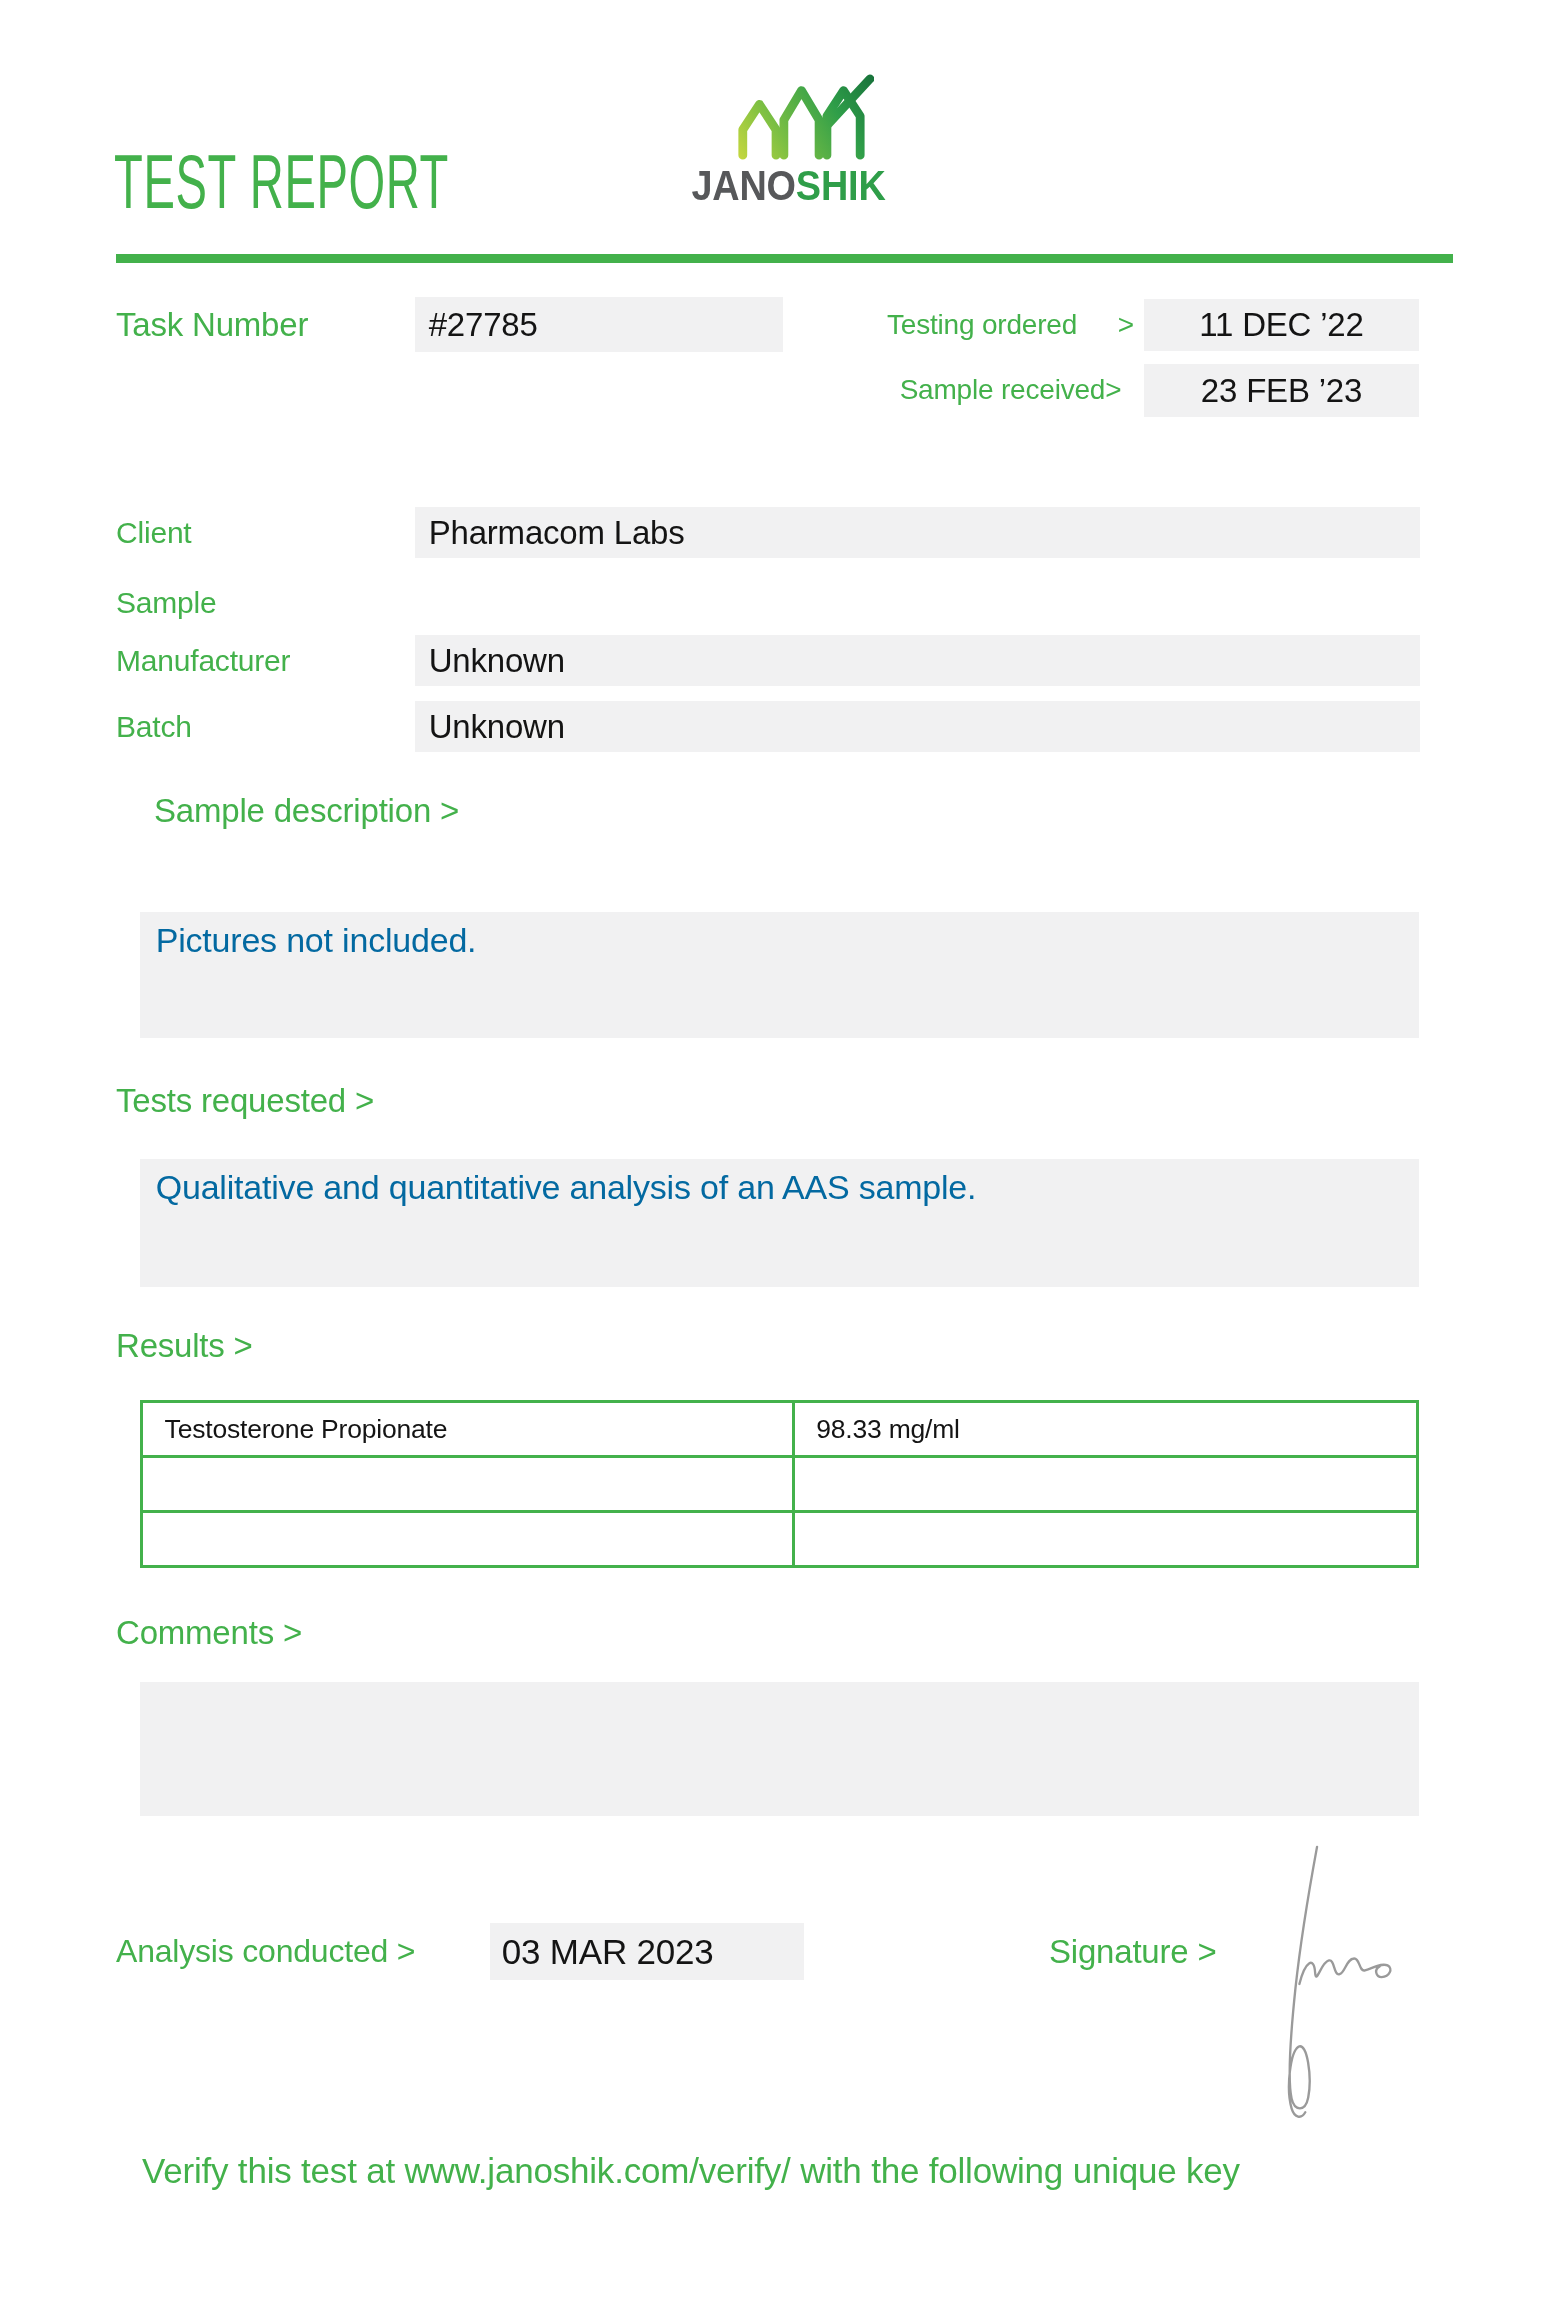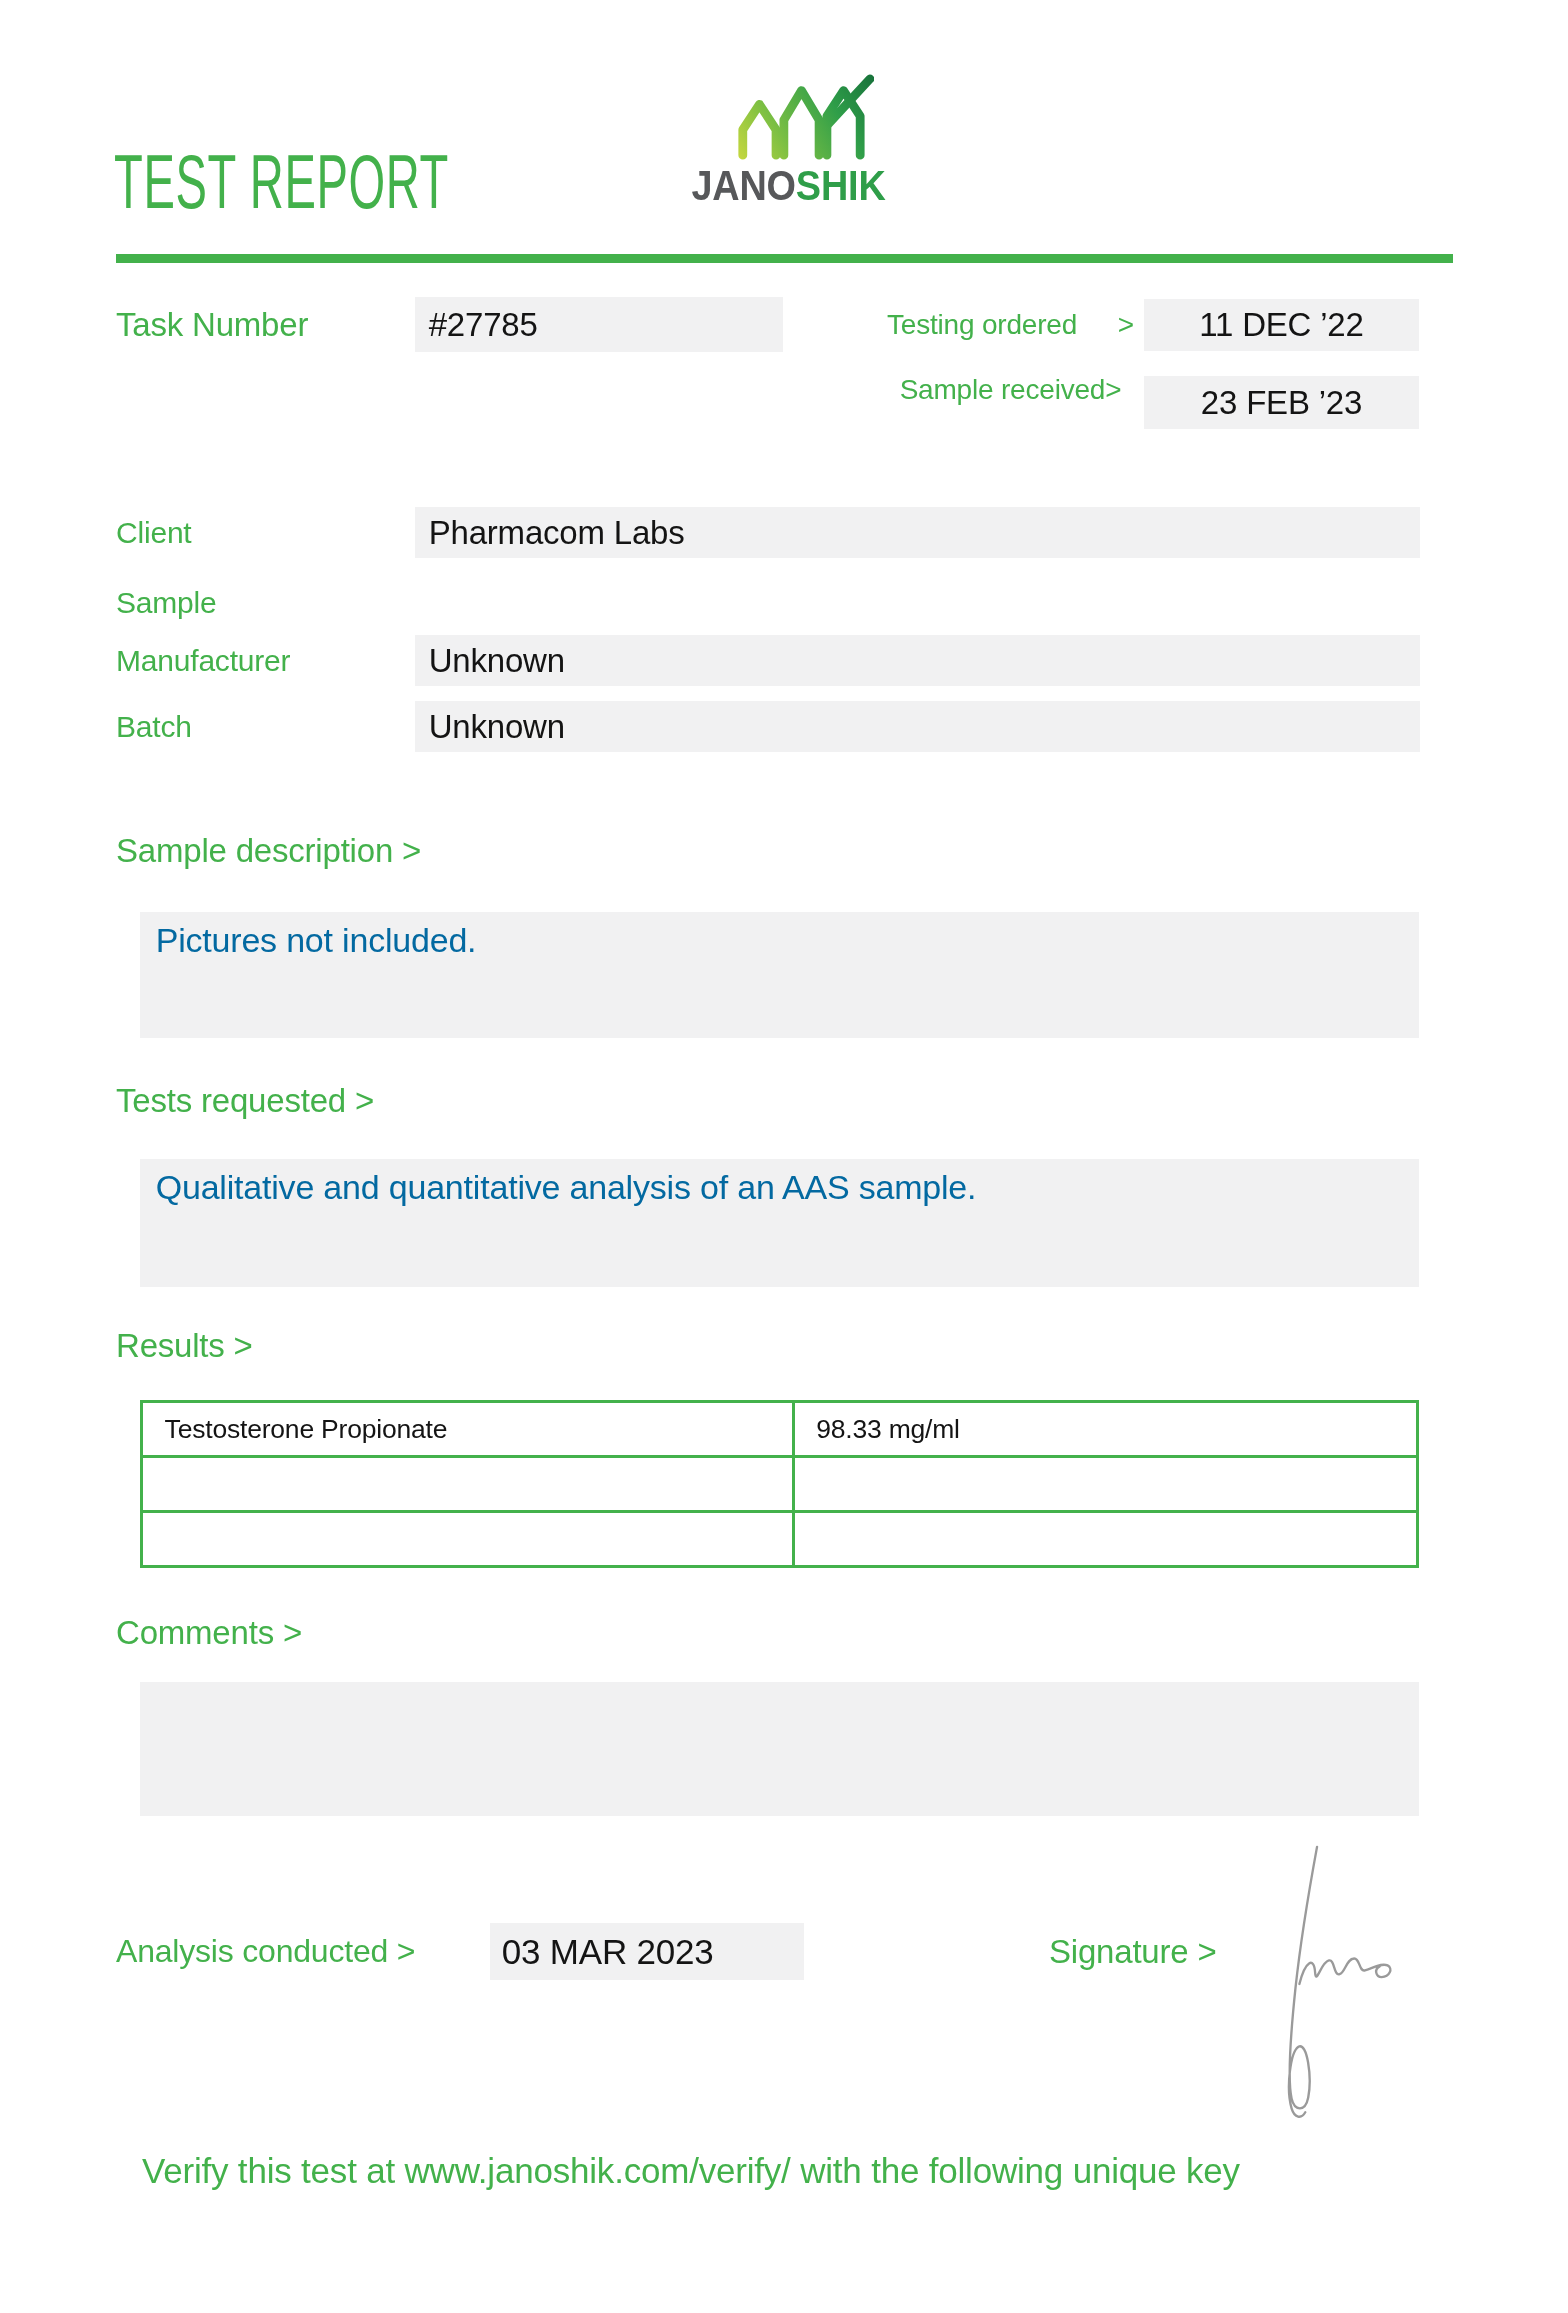--- a/index.html
+++ b/index.html
@@ -26,29 +26,29 @@
   .contact{left:980px;top:130px;width:472px;text-align:right;font-size:27.4px;line-height:47px;color:#6d6e71;}
   .rule{left:116px;top:254px;width:1337px;height:8.8px;background:#43b14b;}
   
   .task-label{left:116px;top:297px;line-height:55px;font-size:33px;}
   .task-box{left:415px;top:297px;width:354px;height:55px;line-height:55px;font-size:33px;padding-left:13.7px;}
   .daterow{width:247px;height:55px;display:flex;justify-content:space-between;align-items:center;font-size:28px;}
   .daterow0{left:887px;top:297px;}
   .daterow1{left:887px;top:362px;justify-content:center;}
   .datebox{width:275px;text-align:center;font-size:33px;}
   .datebox0{left:1144px;top:299px;height:52px;line-height:52px;}
-  .datebox1{left:1144px;top:364px;height:53px;line-height:53px;margin-top:12px;}
+  .datebox1{left:1144px;top:364px;height:53px;line-height:53px;}
   
   .info-label{left:116px;font-size:30px;line-height:51px;}
   .info-box{left:415px;width:991px;height:51px;line-height:51px;font-size:33px;padding-left:13.7px;}
   .i0{top:507px;} .i1{top:569px;margin-top:8px;} .i2{top:635px;} .i3{top:701px;}
   
   .sec-head{left:116px;font-size:33px;line-height:41px;white-space:nowrap;}
   .sec-box{left:140px;width:1248px;padding:11.8px 15.7px;font-size:34px;line-height:33px;color:#0369a1;}
-  .sd-head{top:830px;} .sd-box{top:912px;height:102px;}
+  .sd-head{top:790px;margin-left:38px;} .sd-box{top:912px;height:102px;}
   .tr-head{top:1080px;} .tr-box{top:1159px;height:104px;}
   .res-head{top:1325px;}
   .com-head{top:1612px;} .com-box{top:1682px;height:110px;}
   
   .res-table{left:140px;top:1400px;width:1279px;border-collapse:collapse;}
   .res-table td{
     border:3.9px solid #43b14b;height:52px;font-size:26.5px;color:#141414;
     padding:0 0 0 21.6px;vertical-align:middle;background:#ffffff;
   }
   .res-table td.c1{width:627px;}

